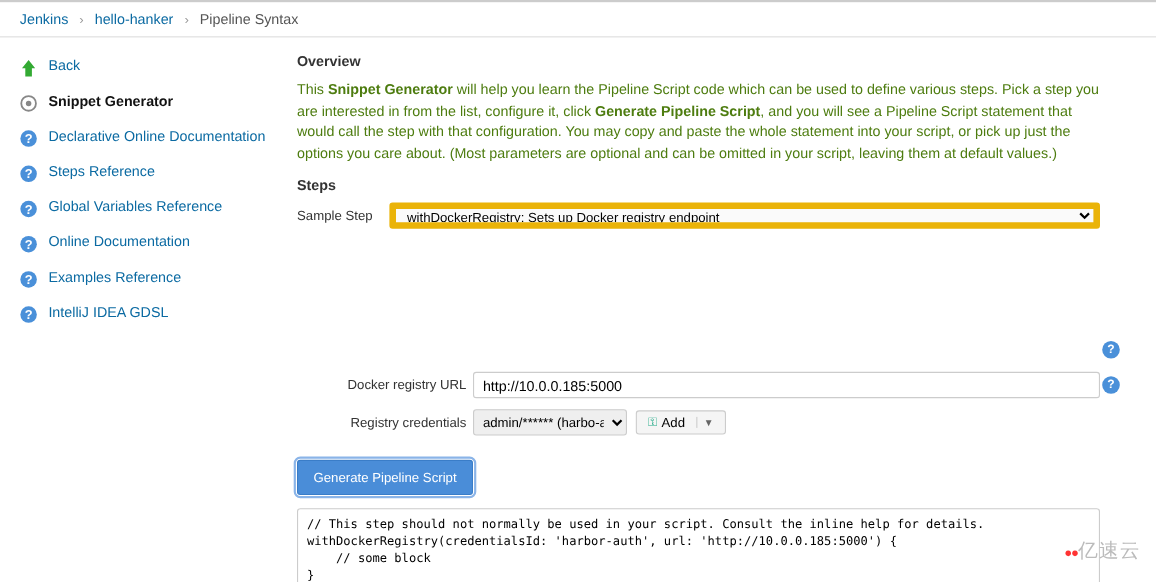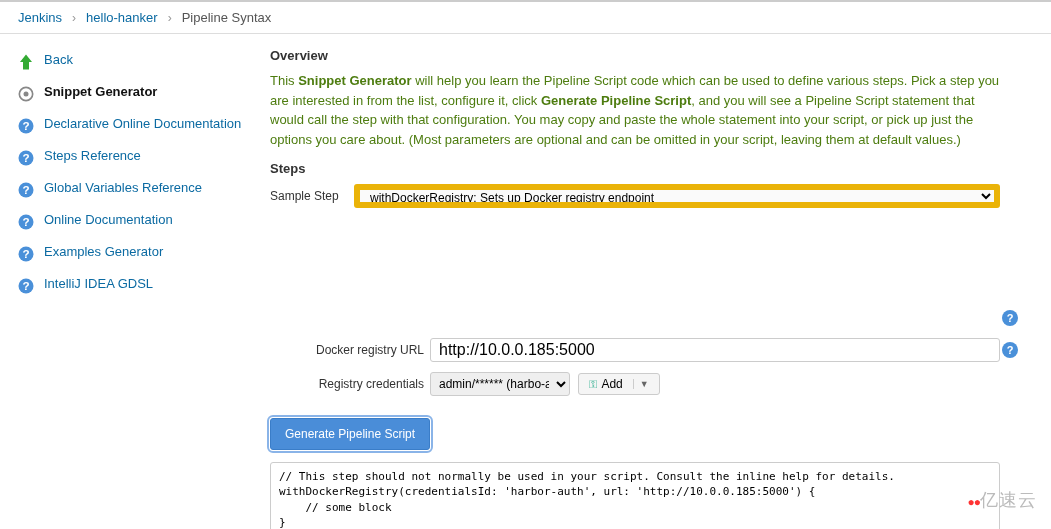--- a/index.html
+++ b/index.html
@@ -22,21 +22,21 @@
     .overview-para { font-size: 13px; line-height: 1.5; color: #4d7c0f; margin-bottom: 12px; }
     .overview-para b { font-weight: bold; }
     
     .form-row { display: flex; align-items: center; margin-bottom: 20px; }
     .form-label { width: 80px; text-align: left; font-size: 12px; margin-right: 4px; }
     .form-label-wide { width: 160px; text-align: right; font-size: 12px; padding-right: 6px; }
     .select-full { flex: 1; height: 24px; border: 6px solid #eab308; border-radius: 3px; padding: 0 6px; font-size: 12px; background: #fafafa; }
     .form-spacer { height: 110px; }
     
     .field-group { margin-bottom: 10px; display: flex; align-items: center; position: relative; }
-    .text-input { flex: 1; height: 24px; border: 1px solid #ccc; border-radius: 3px; padding: 0 8px; font-size: 16px; }
+    .text-input { flex: 1; height: 24px; border: 1px solid #ccc; border-radius: 3px; padding: 0 8px; font-size: 13px; }
     .select-small { width: 140px; height: 24px; border: 1px solid #ccc; border-radius: 3px; font-size: 12px; padding: 0 4px; }
     
     .add-btn { display: inline-flex; align-items: center; gap: 4px; background: #f5f5f5; border: 1px solid #ccc; border-radius: 3px; padding: 3px 10px; font-size: 12px; margin-left: 8px; cursor: pointer; }
     .add-btn .key-icon { color: #2a8; font-size: 11px; }
     .add-btn-drop { border-left: 1px solid #ccc; padding-left: 6px; margin-left: 6px; font-size: 9px; color: #666; }
     
     .help-icon { width: 16px; height: 16px; border-radius: 50%; background: #4a90d9; color: #fff; display: inline-flex; align-items: center; justify-content: center; font-size: 11px; font-weight: bold; position: absolute; right: -18px; }
     .help-icon.top { top: -28px; }
     
     .generate-btn { background: #4a8dd8; color: #fff; border: 1px solid #3a7dc8; border-radius: 3px; padding: 8px 14px; font-size: 12px; cursor: pointer; outline: 2px solid #8ab4e8; outline-offset: 1px; margin: 12px 0; }
@@ -114,21 +114,21 @@
       </span>
       <a>Online Documentation</a>
     </div>
     <div class="side-item">
       <span class="side-icon">
         <svg viewBox="0 0 24 24">
             <circle cx="12" cy="12" r="9" fill="#4a90d9"></circle>
             <text x="12" y="17" font-size="14" fill="#fff" text-anchor="middle" font-weight="bold">?</text>
           </svg>
       </span>
-      <a>Examples Generator</a>
+      <a>Examples Reference</a>
     </div>
     <div class="side-item">
       <span class="side-icon">
         <svg viewBox="0 0 24 24">
             <circle cx="12" cy="12" r="9" fill="#4a90d9"></circle>
             <text x="12" y="17" font-size="14" fill="#fff" text-anchor="middle" font-weight="bold">?</text>
           </svg>
       </span>
       <a>IntelliJ IDEA GDSL</a>
     </div>

